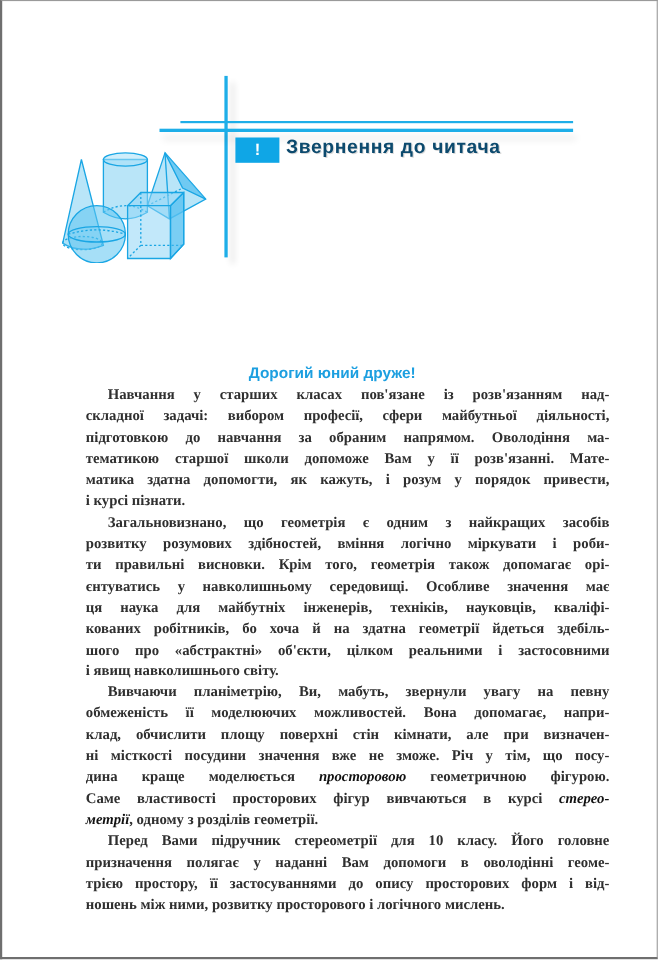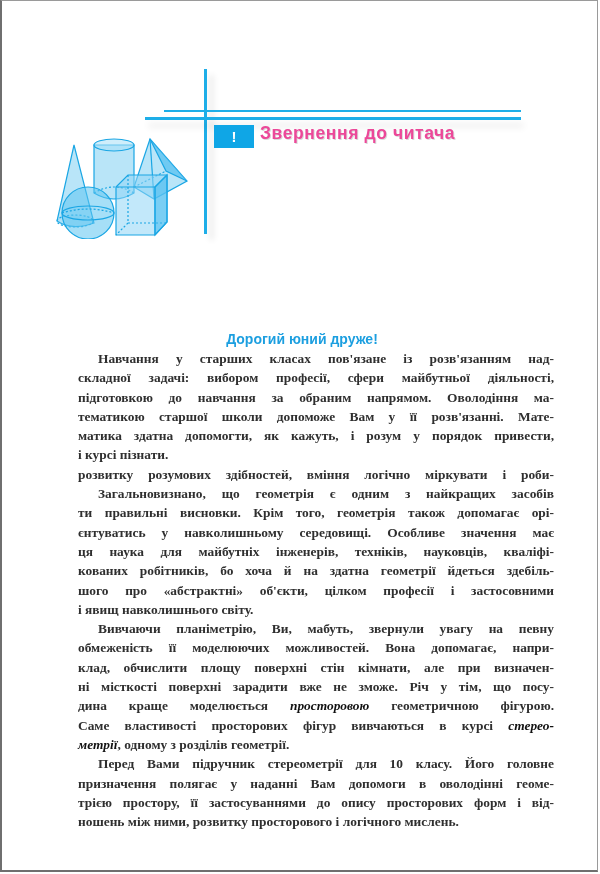--- a/index.html
+++ b/index.html
@@ -29,21 +29,21 @@
   }
   .excl-box {
     position: absolute; left: 212px; top: 124px; width: 40px; height: 23px;
     background: #0fa6e6; color: #fff;
     font-family: "Liberation Sans", sans-serif; font-weight: bold; font-size: 15px;
     text-align: center; line-height: 23px;
   }
   .title {
     position: absolute; left: 258px; top: 122px;
     font-family: "Liberation Sans", sans-serif; font-weight: bold; font-size: 17.5px;
-    color: #ec4899; letter-spacing: 0.6px;
+    color: #0c4a6e; letter-spacing: 0.6px;
     text-shadow: 1px 1px 0 rgba(0,0,0,0.15);
   }
   .shapes { position: absolute; left: 52px; top: 134px; width: 150px; height: 104px; }
   .greeting {
     position: absolute; left: 0; width: 600px; top: 330px; text-align: center;
     font-family: "Liberation Sans", sans-serif; font-weight: bold; font-size: 14px;
     color: #1c9fe0;
   }
   .body-text {
     position: absolute; left: 76px; top: 348px; width: 476px;
@@ -111,34 +111,34 @@
   <div class="body-text">
     <div class="para">
         <span class="line" style="text-indent: 20px;"><span>Навчання у старших класах пов'язане із розв'язанням над-</span></span>
         <span class="line"><span>складної задачі: вибором професії, сфери майбутньої діяльності,</span></span>
         <span class="line"><span>підготовкою до навчання за обраним напрямом. Оволодіння ма-</span></span>
         <span class="line"><span>тематикою старшої школи допоможе Вам у її розв'язанні. Мате-</span></span>
         <span class="line"><span>матика здатна допомогти, як кажуть, і розум у порядок привести,</span></span>
         <span class="line last"><span>і курсі пізнати.</span></span>
       </div>
     <div class="para">
+        <span class="line" style="text-indent: 20px;"><span>Загальновизнано, що геометрія є одним з найкращих засобів</span></span>
         <span class="line"><span>розвитку розумових здібностей, вміння логічно міркувати і роби-</span></span>
-        <span class="line" style="text-indent: 20px;"><span>Загальновизнано, що геометрія є одним з найкращих засобів</span></span>
         <span class="line"><span>ти правильні висновки. Крім того, геометрія також допомагає орі-</span></span>
         <span class="line"><span>єнтуватись у навколишньому середовищі. Особливе значення має</span></span>
         <span class="line"><span>ця наука для майбутніх інженерів, техніків, науковців, кваліфі-</span></span>
         <span class="line"><span>кованих робітників, бо хоча й на здатна геометрії йдеться здебіль-</span></span>
-        <span class="line"><span>шого про «абстрактні» об'єкти, цілком професії і застосовними</span></span>
+        <span class="line"><span>шого про «абстрактні» об'єкти, цілком реальними і застосовними</span></span>
         <span class="line last"><span>і явищ навколишнього світу.</span></span>
       </div>
     <div class="para">
         <span class="line" style="text-indent: 20px;"><span>Вивчаючи планіметрію, Ви, мабуть, звернули увагу на певну</span></span>
         <span class="line"><span>обмеженість її моделюючих можливостей. Вона допомагає, напри-</span></span>
         <span class="line"><span>клад, обчислити площу поверхні стін кімнати, але при визначен-</span></span>
-        <span class="line"><span>ні місткості поверхні зарадити вже не зможе. Річ у тім, що посу-</span></span>
+        <span class="line"><span>ні місткості посудини значення вже не зможе. Річ у тім, що посу-</span></span>
         <span class="line"><span>дина краще моделюється </span><span class="bi">просторовою</span><span> геометричною фігурою.</span></span>
         <span class="line"><span>Саме властивості просторових фігур вивчаються в курсі </span><span class="bi">стерео-</span></span>
         <span class="line last"><span class="bi">метрії</span><span>, одному з розділів геометрії.</span></span>
       </div>
     <div class="para">
         <span class="line" style="text-indent: 20px; font-family: Liberation Serif, serif;"><span>Перед Вами підручник стереометрії для 10 класу. Його головне</span></span>
         <span class="line"><span>призначення полягає у наданні Вам допомоги в оволодінні геоме-</span></span>
         <span class="line"><span>трією простору, її застосуваннями до опису просторових форм і від-</span></span>
         <span class="line last"><span>ношень між ними, розвитку просторового і логічного мислень.</span></span>
       </div>

